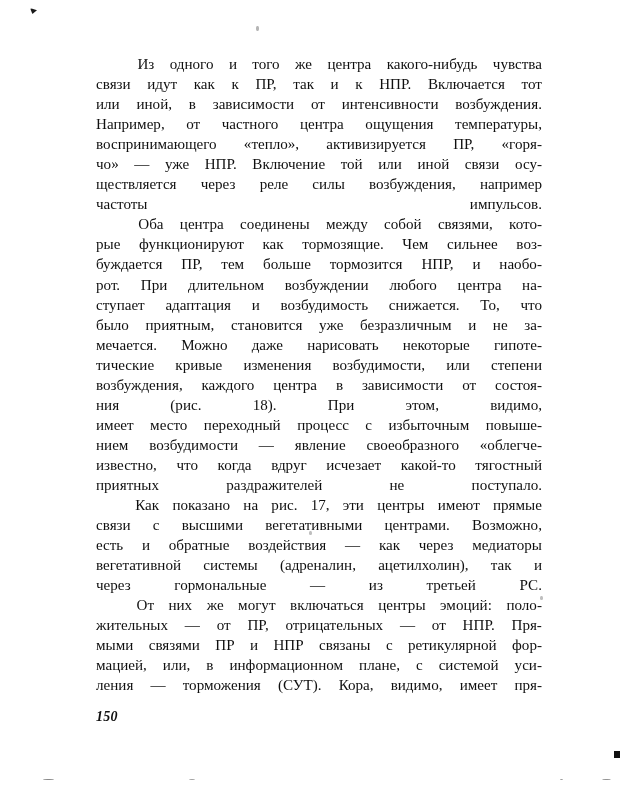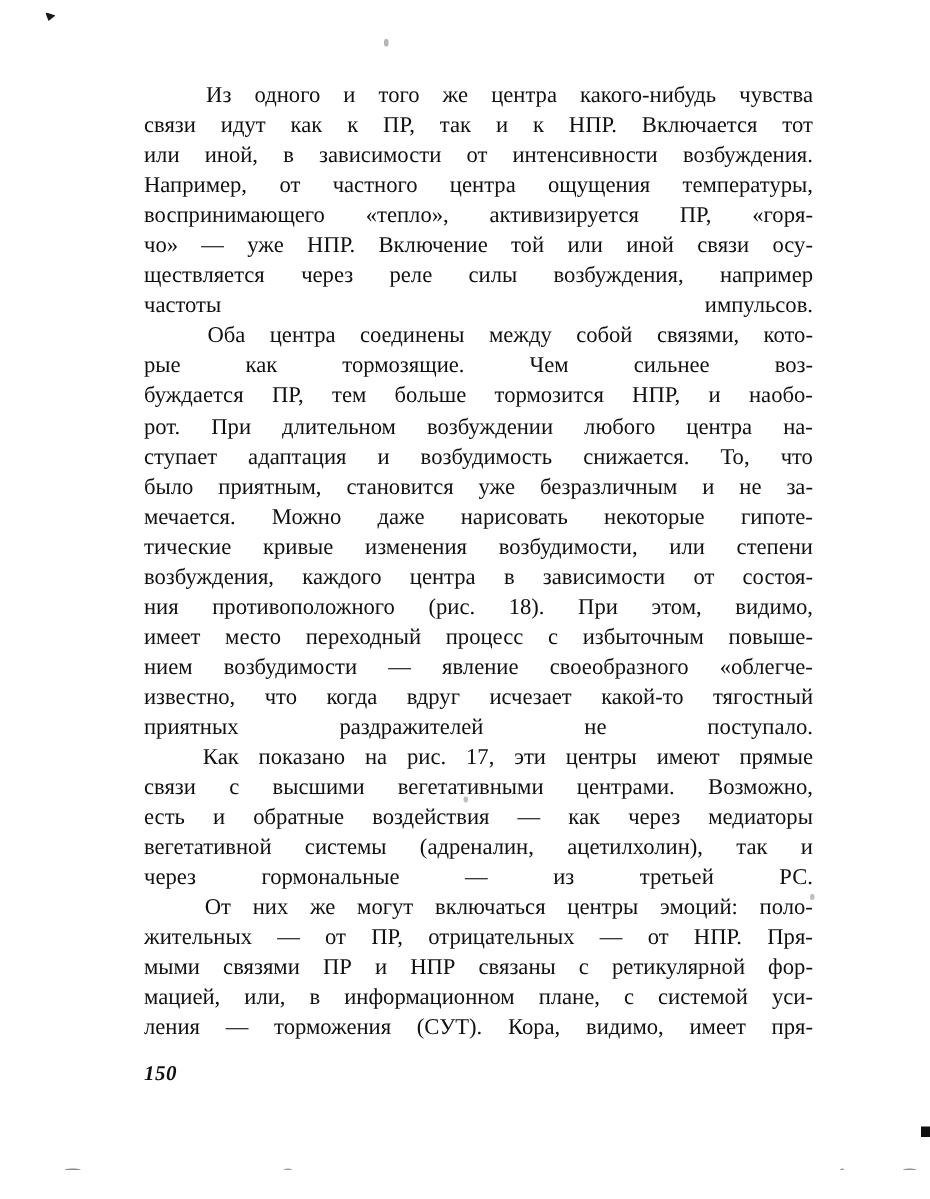--- a/index.html
+++ b/index.html
@@ -239,20 +239,21 @@
           <span class="w">Оба</span>
           <span class="w">центра</span>
           <span class="w">соединены</span>
           <span class="w">между</span>
           <span class="w">собой</span>
           <span class="w">связями,</span>
           <span class="w">кото-</span>
         </span>
         <span class="line">
           <span class="w">рые</span>
+          <span class="w">функционируют</span>
           <span class="w">как</span>
           <span class="w">тормозящие.</span>
           <span class="w">Чем</span>
           <span class="w">сильнее</span>
           <span class="w">воз-</span>
         </span>
         <span class="line">
           <span class="w">буждается</span>
           <span class="w">ПР,</span>
           <span class="w">тем</span>
@@ -310,21 +311,20 @@
           <span class="w">возбуждения,</span>
           <span class="w">каждого</span>
           <span class="w">центра</span>
           <span class="w">в</span>
           <span class="w">зависимости</span>
           <span class="w">от</span>
           <span class="w">состоя-</span>
         </span>
         <span class="line">
           <span class="w">ния</span>
-          <span class="w">противоположного</span>
           <span class="w">(рис.</span>
           <span class="w">18).</span>
           <span class="w">При</span>
           <span class="w">этом,</span>
           <span class="w">видимо,</span>
         </span>
         <span class="line">
           <span class="w">имеет</span>
           <span class="w">место</span>
           <span class="w">переходный</span>

